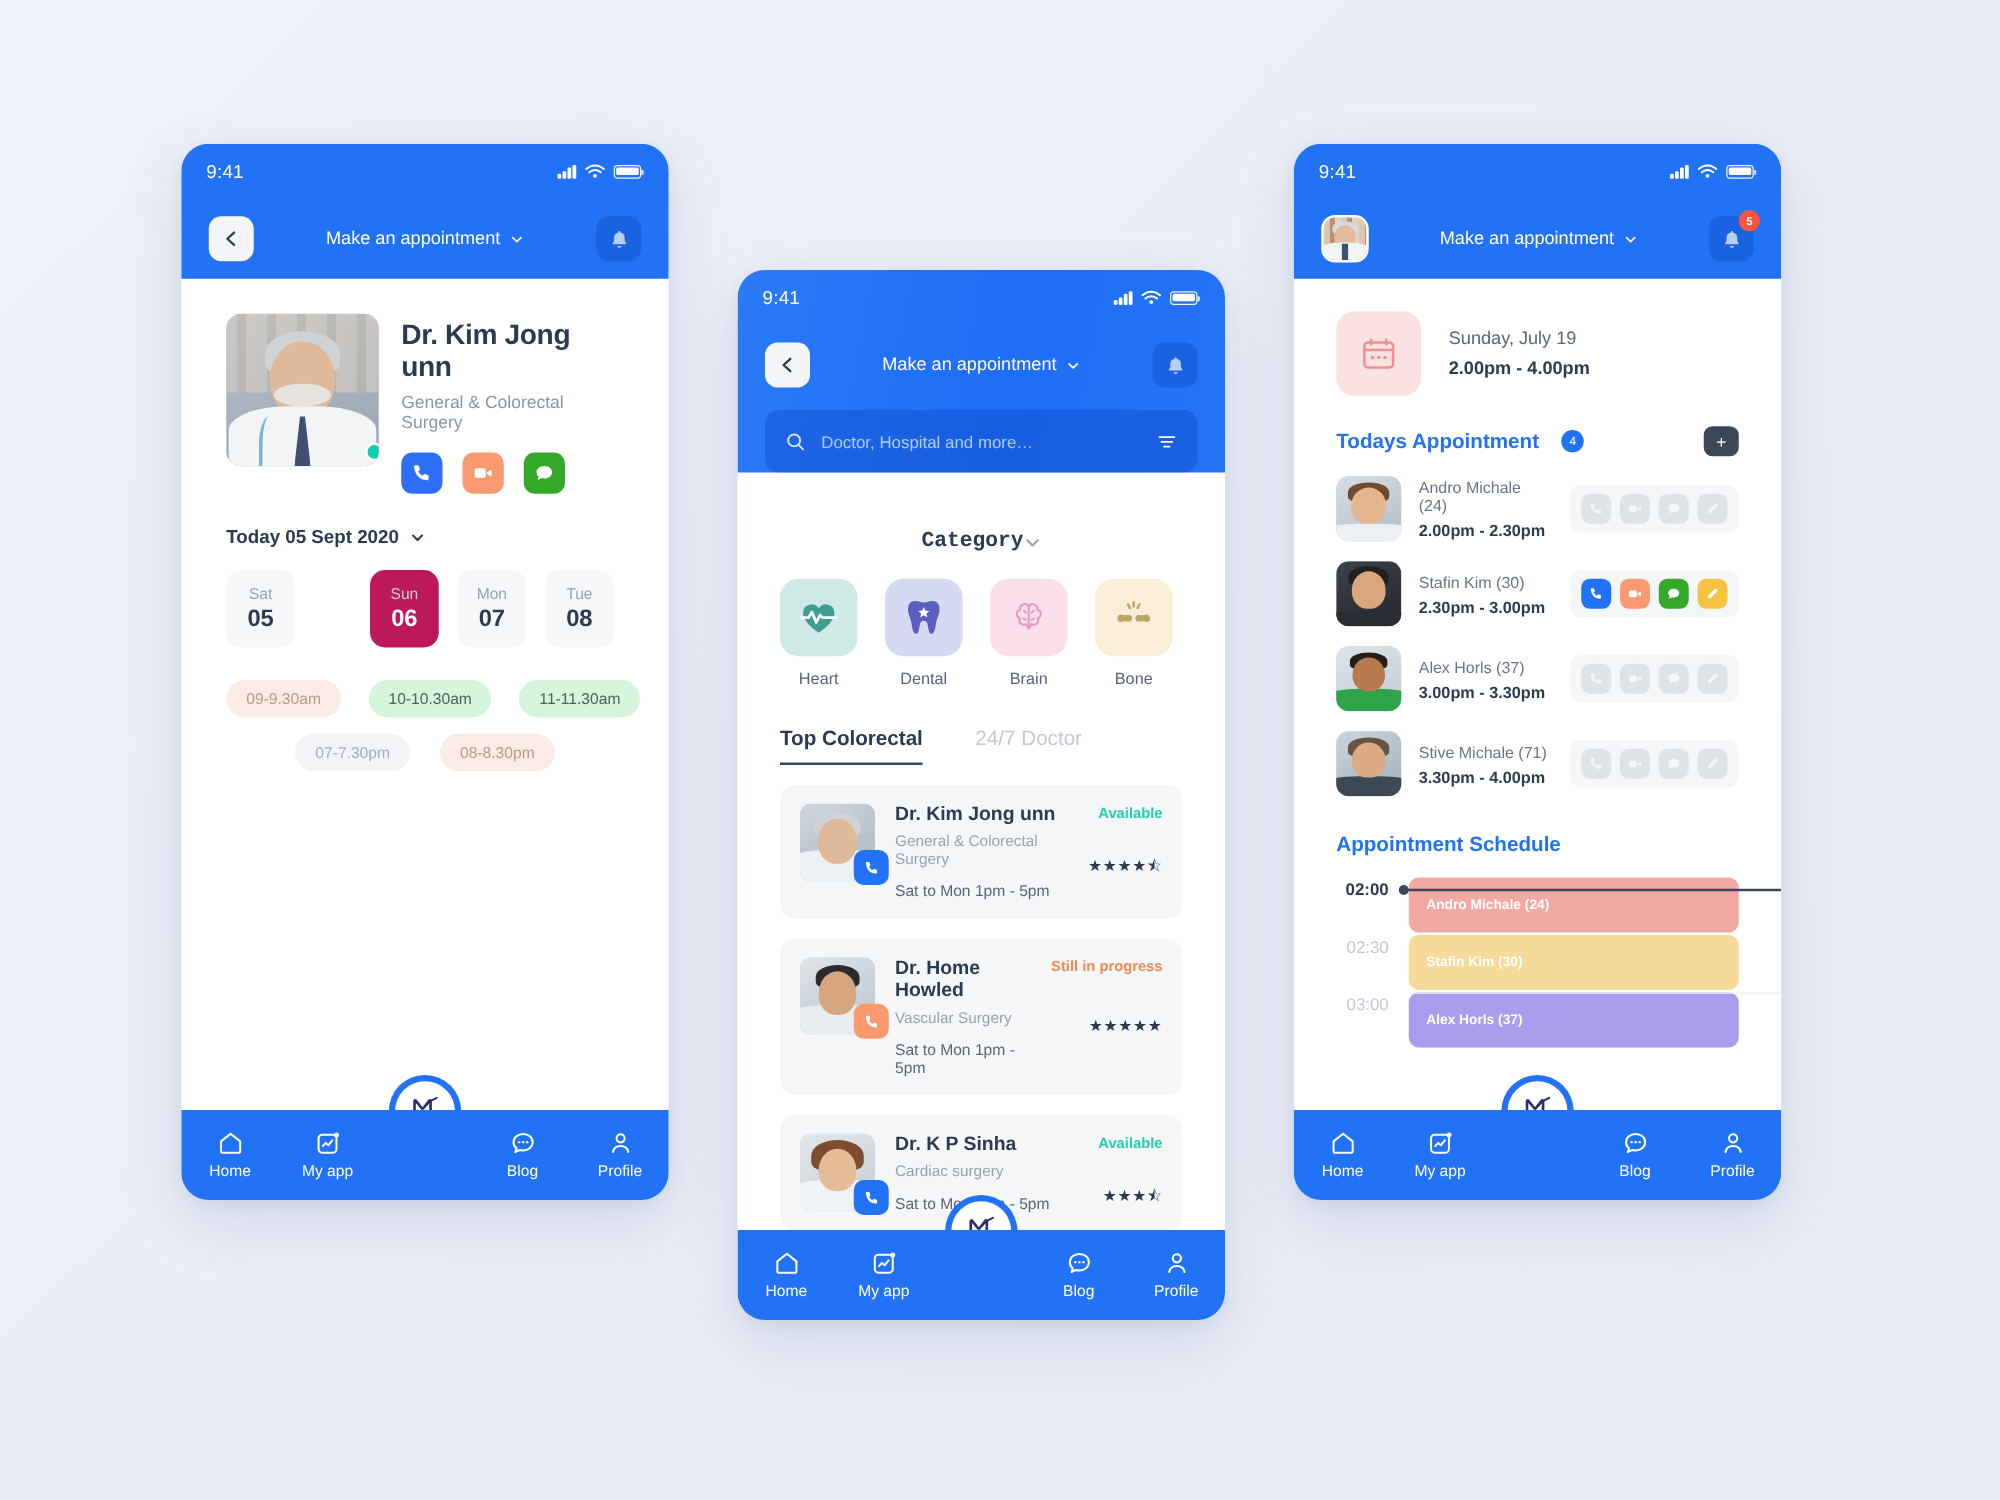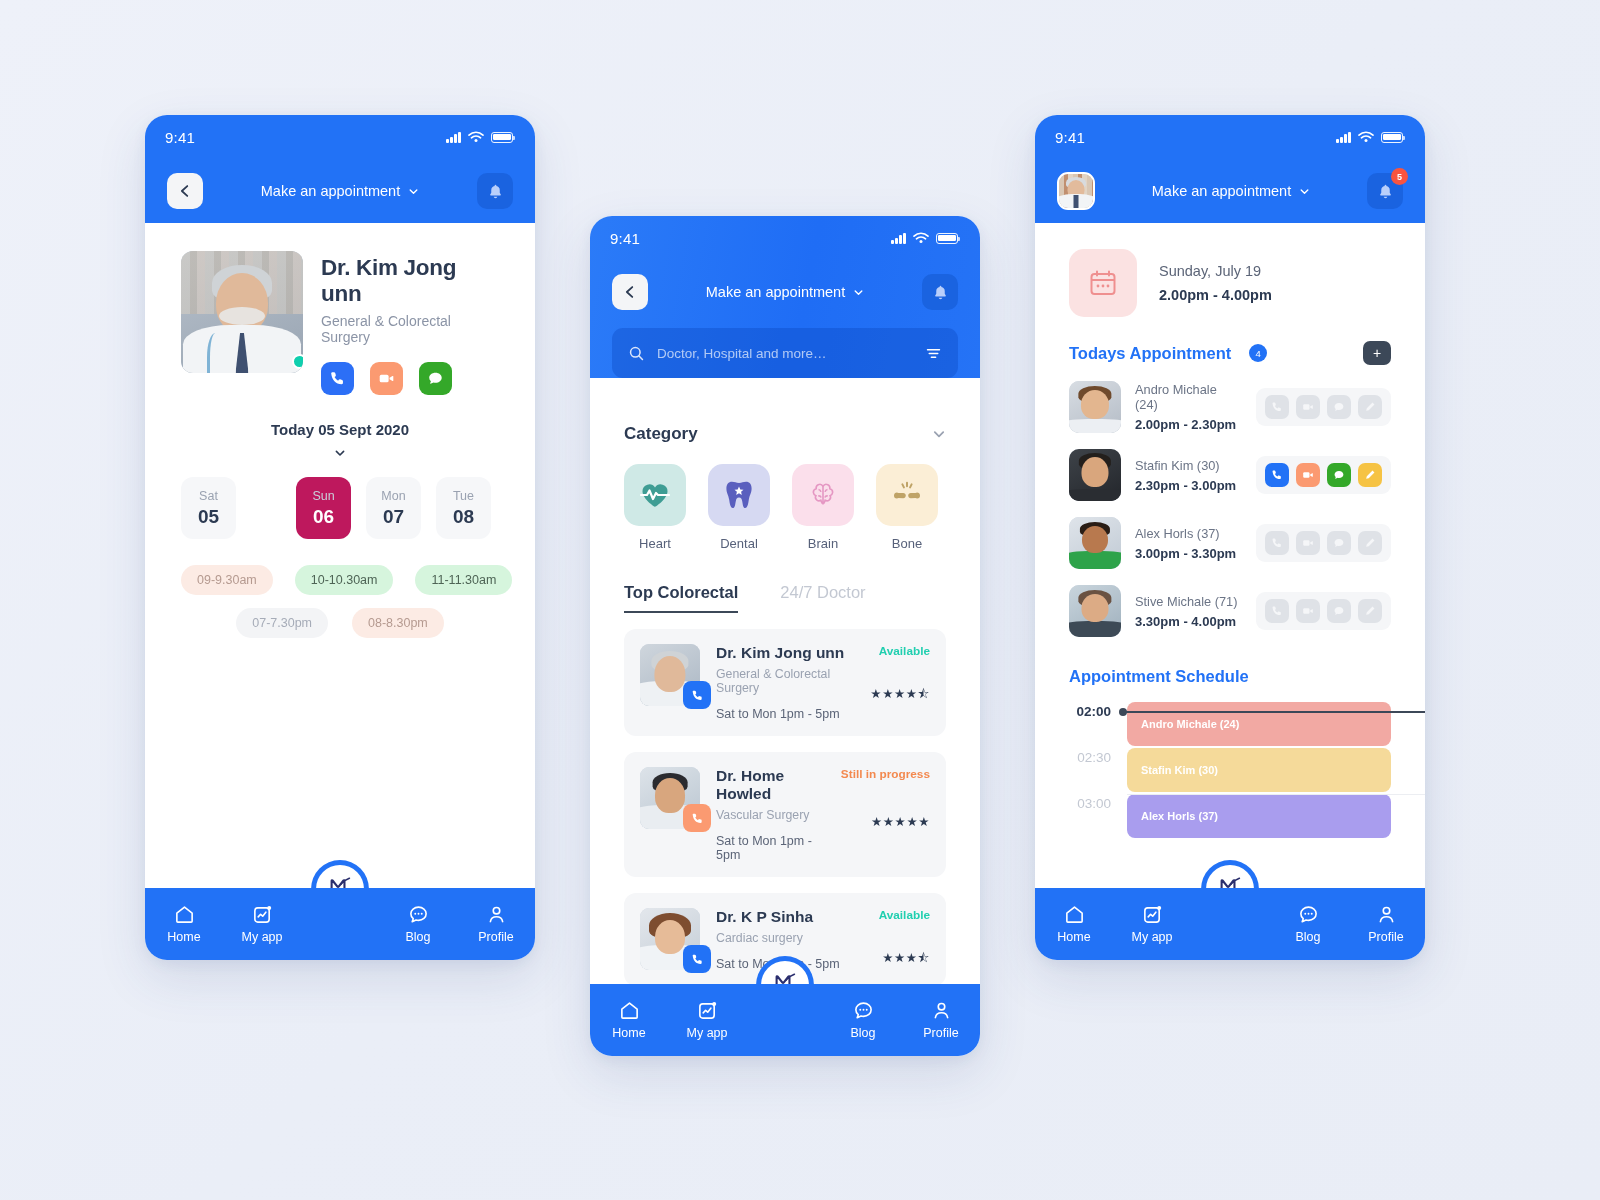--- a/index.html
+++ b/index.html
@@ -128,21 +128,21 @@
   .ci-msg   { background: #34A829; }
 
   .bio {
     margin-top: 30px; font-size: 13.4px; line-height: 22px;
     color: #5b6477;
   }
   .bio a { color: #2272F6; text-decoration: none; }
 
   .today-row {
     margin-top: 26px; display: flex; align-items: center; gap: 9px;
-    font-size: 15px; font-weight: bold; color: #2c3a52; cursor: pointer; flex-direction: column;
+    font-size: 15px; font-weight: bold; color: #2c3a52; cursor: pointer;
   }
   .today-row svg { width: 12px; height: 12px; }
 
   .days { display: flex; gap: 15px; margin-top: 18px; }
   .day {
     width: 55px; height: 62px; border-radius: 12px; background: #f6f7f9;
     display: flex; flex-direction: column; align-items: center;
     justify-content: center; gap: 3px; cursor: pointer;
   }
   .day .dn { font-size: 12.5px; color: #9aa2b1; }
@@ -202,22 +202,23 @@
   .searchbar svg.mag { width: 17px; height: 17px; flex: 0 0 auto; }
   .searchbar input {
     flex: 1; background: transparent; border: 0; outline: 0;
     color: #fff; font-size: 13.5px; font-family: inherit;
   }
   .searchbar input::placeholder { color: rgba(255,255,255,.66); }
   .filter-ic { width: 17px; height: 17px; flex: 0 0 auto; cursor: pointer; }
 
   #phone2 .p2body { padding: 0 34px; position: relative; }
   .sec-head {
-    display: flex; align-items: center; justify-content: space-between;
+    display: flex; align-items: center; justify-content: center;
     padding-top: 24px;
+    font-family: Liberation Mono, monospace;
   }
   .sec-title { font-size: 17px; font-weight: bold; color: #2c3a52; }
   .sec-head svg { width: 14px; height: 14px; cursor: pointer; }
 
   .cats { display: flex; gap: 22px; margin-top: 20px; }
   .cat { display: flex; flex-direction: column; align-items: center; gap: 10px; cursor: pointer; }
   .cat-ic {
     width: 62px; height: 62px; border-radius: 15px;
     display: flex; align-items: center; justify-content: center;
   }

